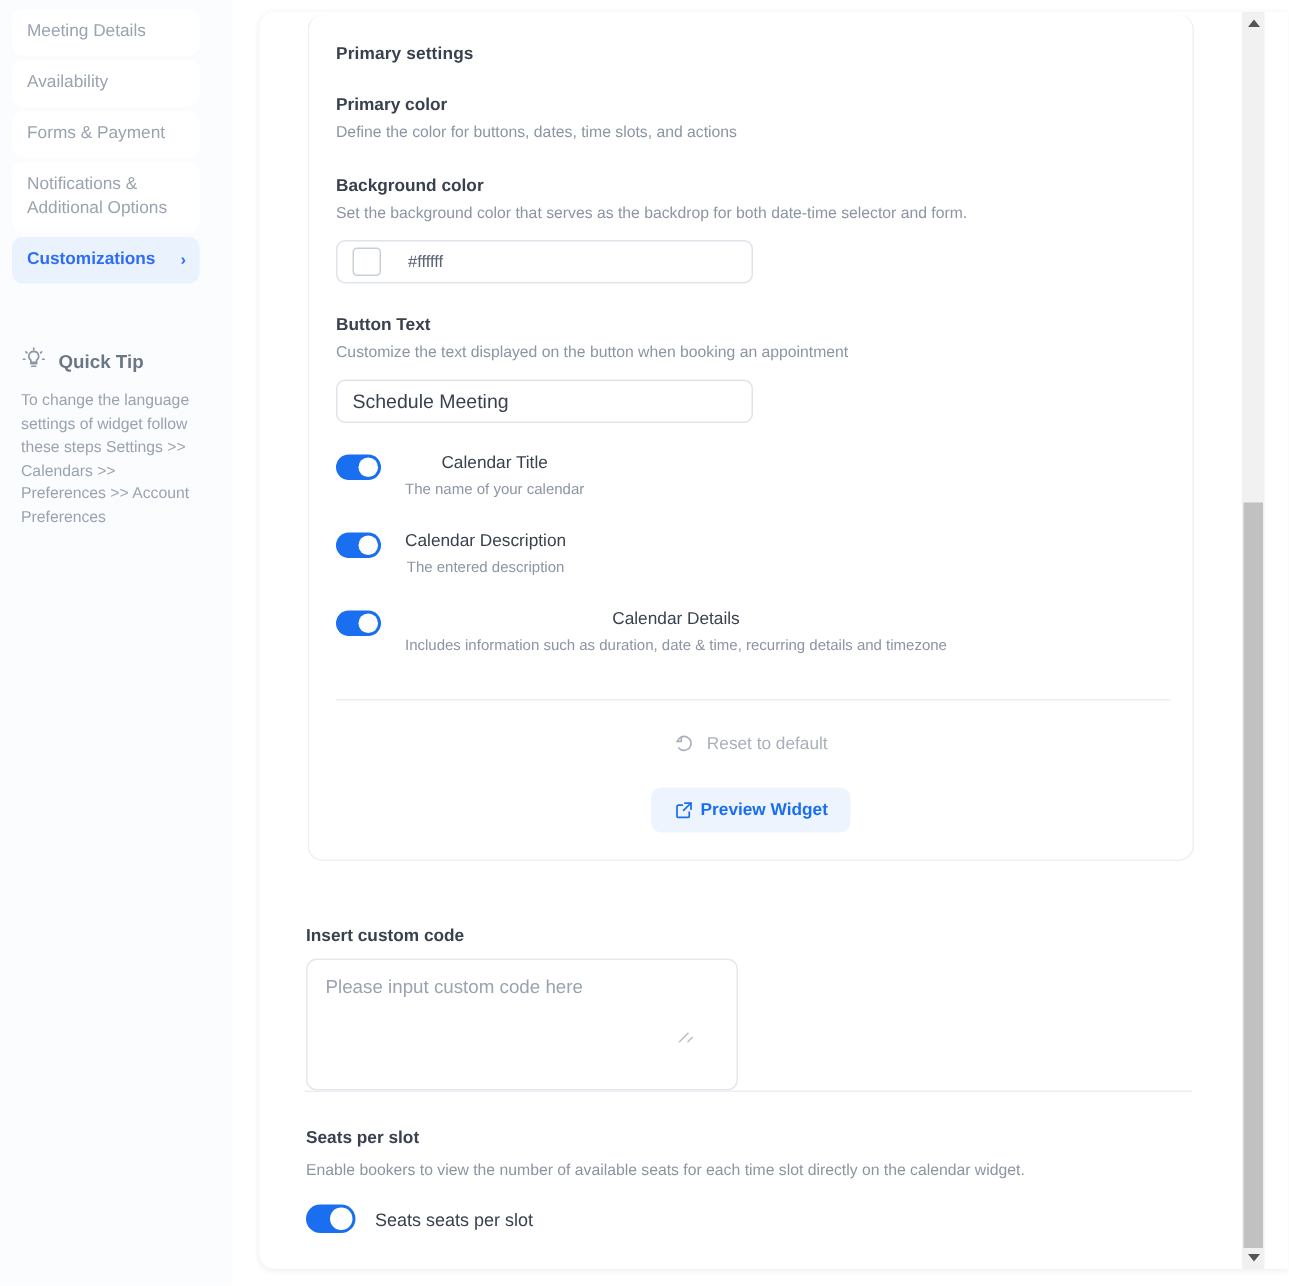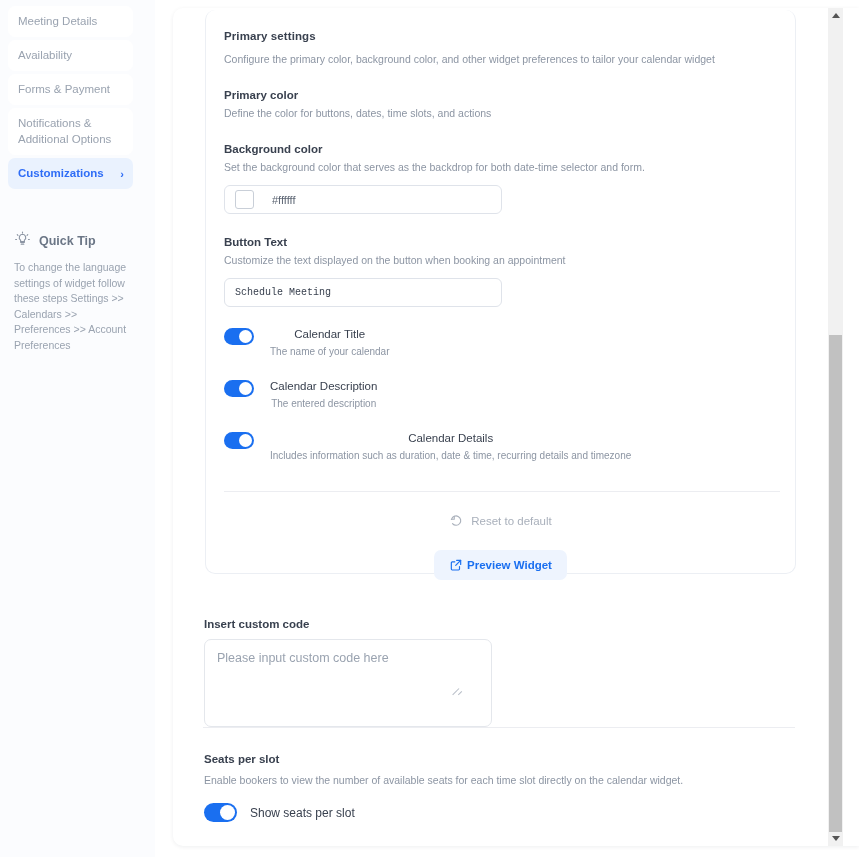--- a/index.html
+++ b/index.html
@@ -164,23 +164,22 @@
   }
   .swatch.outline {
     background: #ffffff;
     border: 1px solid #c9cfd8;
   }
   .color-value {
     font-size: 11px;
     color: #5b6472;
   }
   .btn-text-value {
-    font-size: 10px;
-    color: #39414f;
-    font-family: Liberation Mono, monospace;
+    font-size: 13px;
+    color: #39414f;
   }
 
   
   .toggle-row {
     display: flex;
     align-items: flex-start;
     margin-top: 20px;
     text-align: center;
   }
   .toggle {
@@ -435,21 +434,20 @@
     <p class="qt-body">To change the language settings of widget follow these steps Settings &gt;&gt; Calendars &gt;&gt; Preferences &gt;&gt; Account Preferences</p>
   </div>
 </div>
 
 <div id="panel">
   <div id="panel-inner">
 
     <div id="settings-card">
 
       <h2 class="sect-title">Primary settings</h2>
-      <p class="sect-sub">Configure the primary color, background color, and other widget preferences to tailor your calendar widget</p>
 
       <div class="field">
         <p class="field-label">Primary color</p>
         <p class="field-help">Define the color for buttons, dates, time slots, and actions</p>
       </div>
 
       <div class="field">
         <p class="field-label">Background color</p>
         <p class="field-help">Set the background color that serves as the backdrop for both date-time selector and form.</p>
         <div class="text-input">
@@ -532,21 +530,21 @@
 
     <div id="bottom-sep"></div>
 
     <div id="seats">
       <p class="s-title">Seats per slot</p>
       <p class="s-desc">Enable bookers to view the number of available seats for each time slot directly on the calendar widget.</p>
       <div class="seats-toggle-row">
         <div class="toggle lg">
             <span class="knob"></span>
           </div>
-        <span class="seats-label">Show seats per slot</span>
+        <span class="seats-label">Seats seats per slot</span>
       </div>
     </div>
 
   </div>
 </div>
 
 <div id="scrollbar">
   <div class="sb-arrow" id="sb-up">
     <span class="tri"></span>
   </div>

